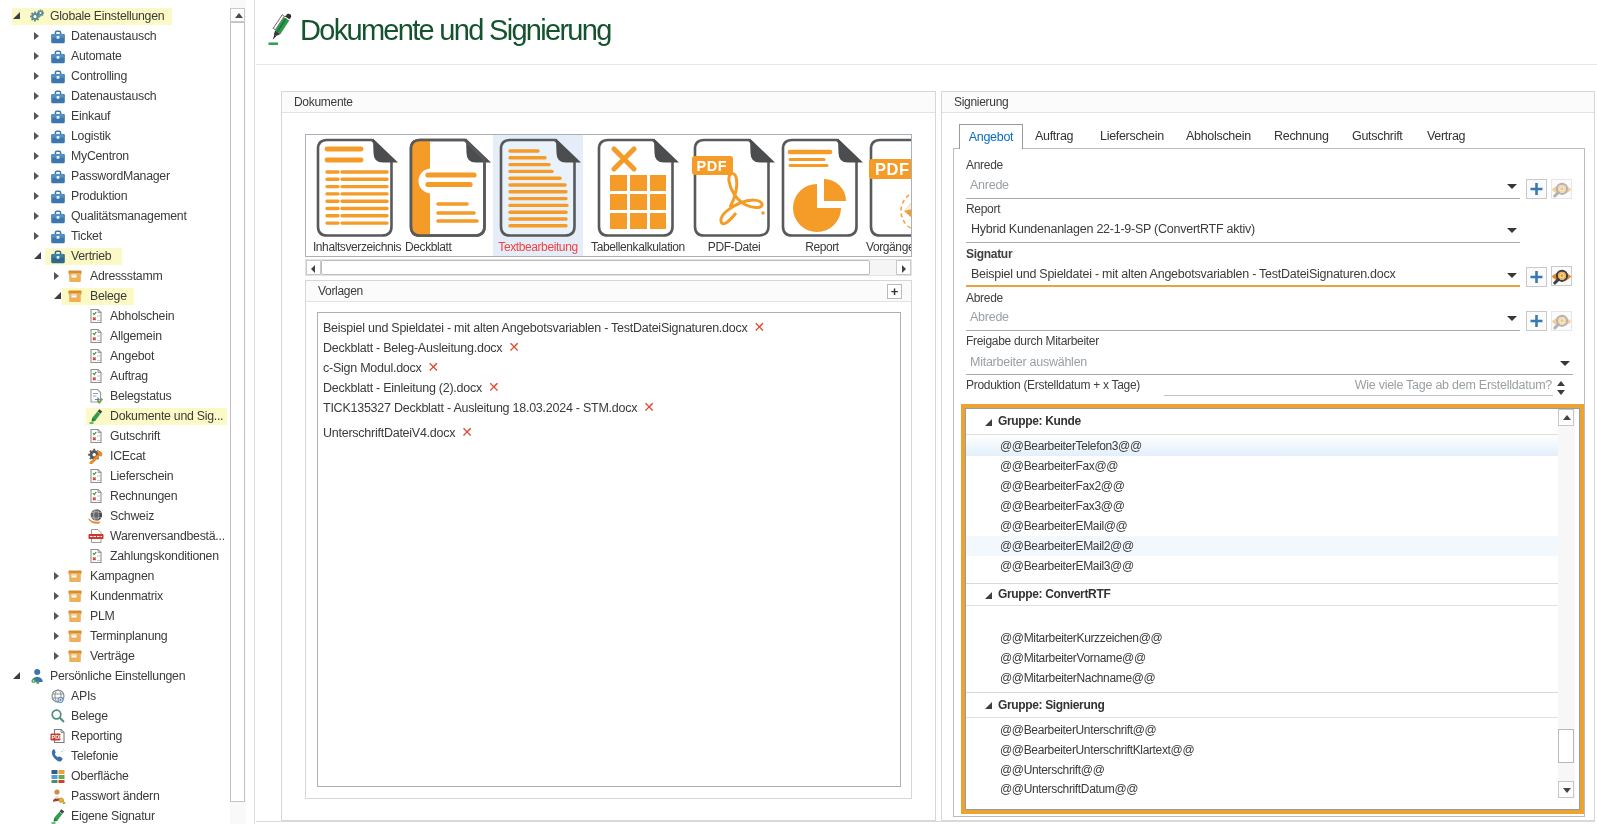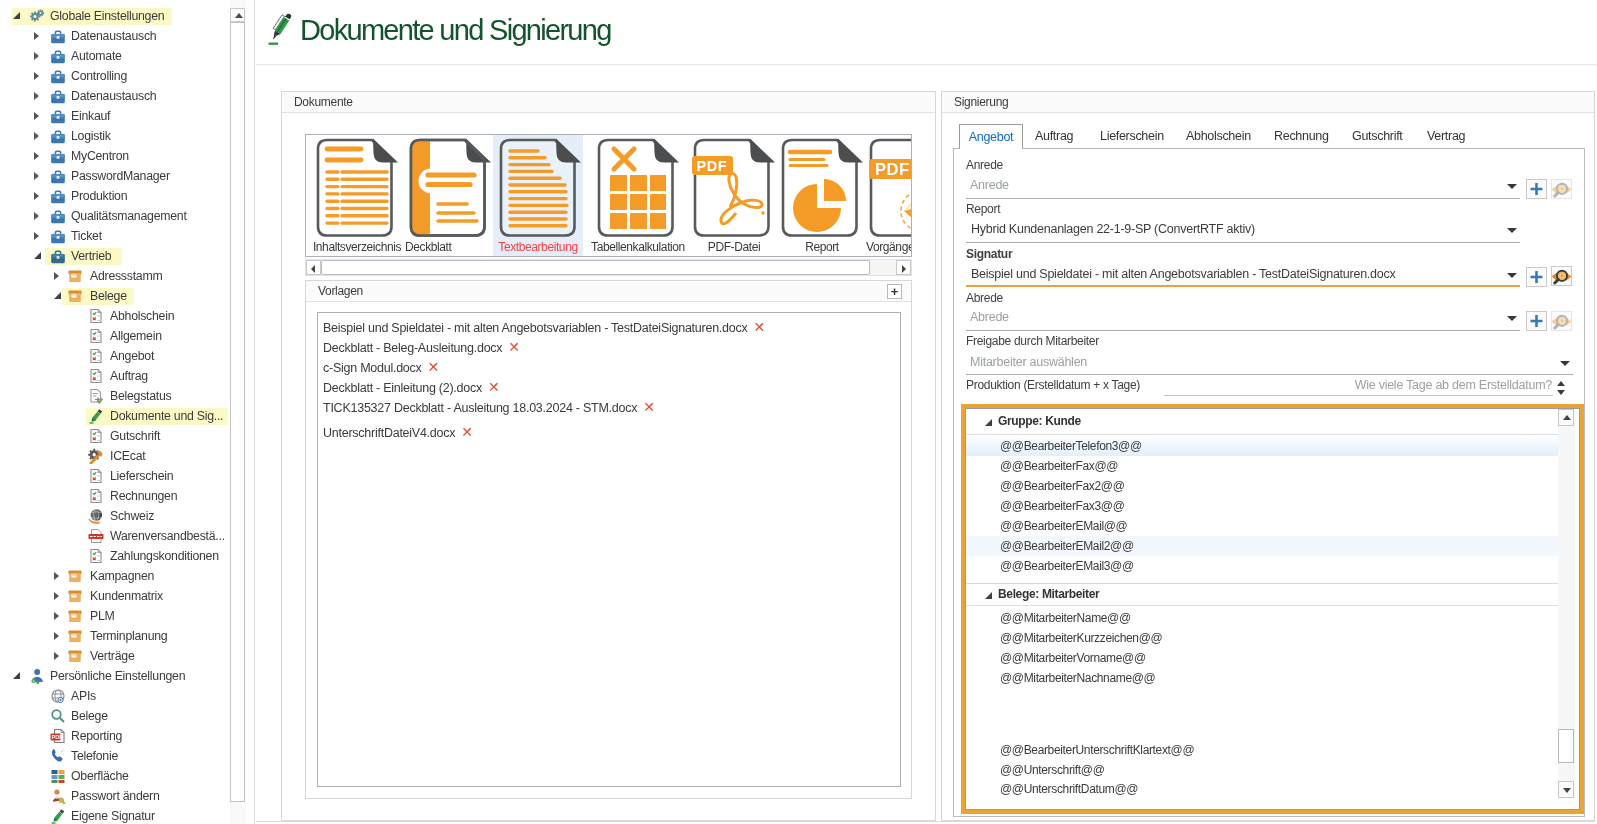--- a/index.html
+++ b/index.html
@@ -660,33 +660,37 @@
         <span class="t abs" style="left:34px">@@BearbeiterEMail@@</span>
       </div>
 <div class="abs" style="left:0;top:127px;width:592px;height:20px;line-height:20px;background:#f2f8fd">
         <span class="t abs" style="left:34px">@@BearbeiterEMail2@@</span>
       </div>
 <div class="abs" style="left:0;top:147px;width:592px;height:20px;line-height:20px">
         <span class="t abs" style="left:34px">@@BearbeiterEMail3@@</span>
       </div>
 <div class="abs" style="left:0;top:174px;width:592px;height:23px;border-top:1px solid #d9d9d9;border-bottom:1px solid #e0e0e0">
 <div class="abs" style="left:19px;top:8px;width:0;height:0;border-bottom:7px solid #3f3f3f;border-left:7px solid transparent"></div>
-<div class="abs t" style="left:32px;top:3px;font-weight:bold;color:#333">Belege: Mitarbeiter</div>
-</div>
-<div class="abs" style="left:0;top:199px;width:592px;height:20px;line-height:20px">
-        <span class="t abs" style="left:34px">@@MitarbeiterName@@</span>
-      </div>
+<div class="abs t" style="left:32px;top:3px;font-weight:bold;color:#333">Gruppe: ConvertRTF</div>
+</div>
 <div class="abs" style="left:0;top:219px;width:592px;height:20px;line-height:20px">
         <span class="t abs" style="left:34px">@@MitarbeiterKurzzeichen@@</span>
       </div>
 <div class="abs" style="left:0;top:239px;width:592px;height:20px;line-height:20px">
         <span class="t abs" style="left:34px">@@MitarbeiterVorname@@</span>
       </div>
 <div class="abs" style="left:0;top:259px;width:592px;height:20px;line-height:20px">
         <span class="t abs" style="left:34px">@@MitarbeiterNachname@@</span>
+      </div>
+<div class="abs" style="left:0;top:283px;width:592px;height:26px;border-top:1px solid #d9d9d9;border-bottom:1px solid #e0e0e0">
+<div class="abs" style="left:19px;top:9px;width:0;height:0;border-bottom:7px solid #3f3f3f;border-left:7px solid transparent"></div>
+<div class="abs t" style="left:32px;top:5px;font-weight:bold;color:#333">Gruppe: Signierung</div>
+</div>
+<div class="abs" style="left:0;top:311px;width:592px;height:20px;line-height:20px">
+        <span class="t abs" style="left:34px">@@BearbeiterUnterschrift@@</span>
       </div>
 <div class="abs" style="left:0;top:331px;width:592px;height:20px;line-height:20px">
         <span class="t abs" style="left:34px">@@BearbeiterUnterschriftKlartext@@</span>
       </div>
 <div class="abs" style="left:0;top:351px;width:592px;height:20px;line-height:20px">
         <span class="t abs" style="left:34px">@@Unterschrift@@</span>
       </div>
 <div class="abs" style="left:0;top:370px;width:592px;height:20px;line-height:20px">
         <span class="t abs" style="left:34px">@@UnterschriftDatum@@</span>
       </div>

